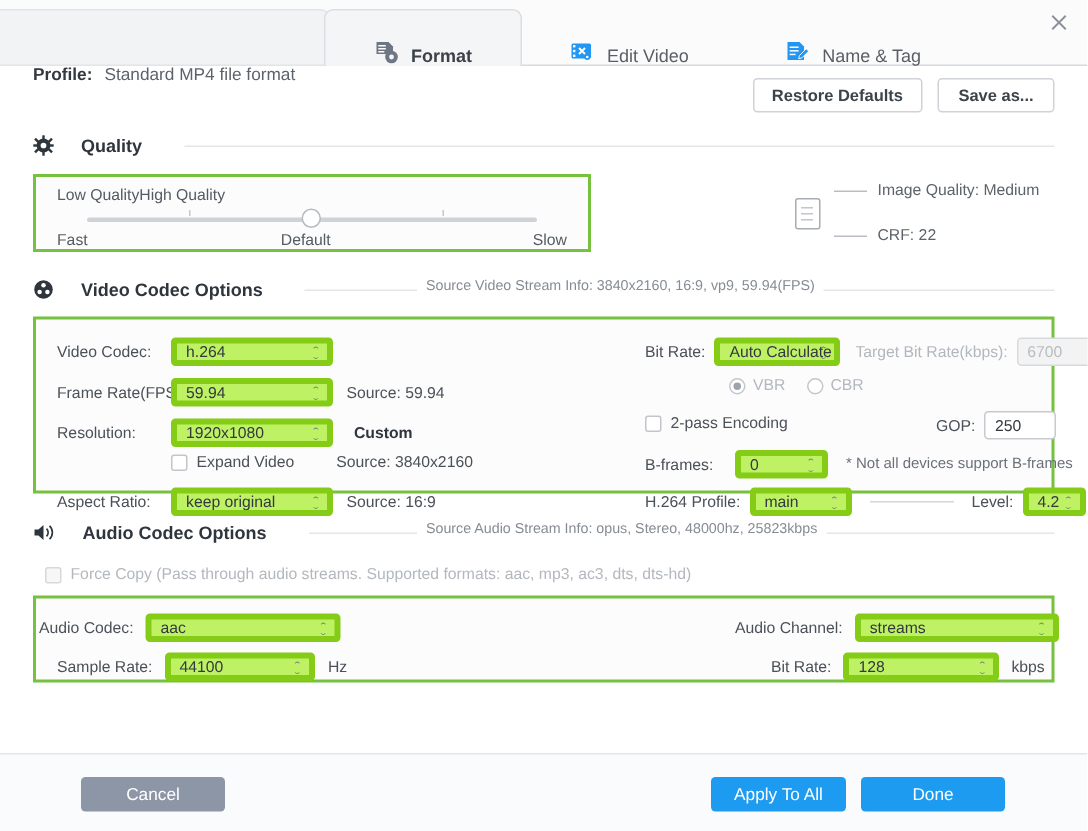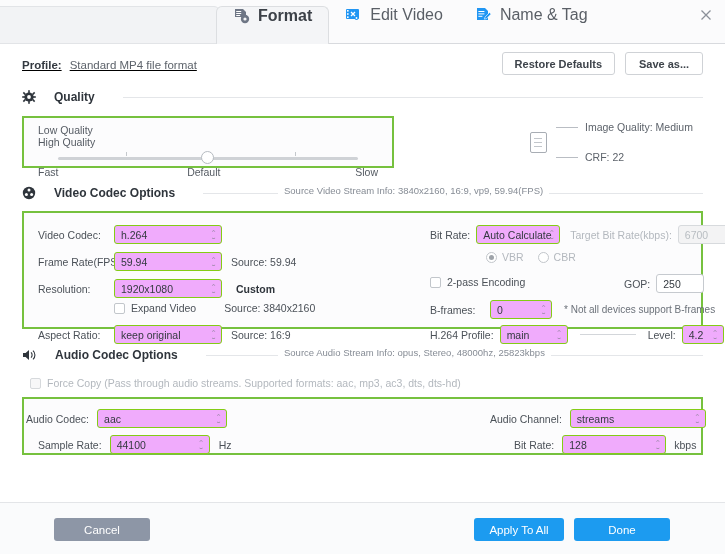--- a/index.html
+++ b/index.html
@@ -28,23 +28,23 @@
     background: #f2f3f5;
     border: 1px solid #e2e4e7;
     border-radius: 6px 6px 0 0;
   }
   .tabs {
     position: absolute; left: 216px; top: 6px;
     display: flex; align-items: flex-end; gap: 0px;
     height: 38px;
   }
   .tab {
-    display: flex; align-items: flex-start; gap: 7px;
-    height: 38px; padding: 0 16px;
-    font-size: 16px; color: #5a5f66;
+    display: flex; align-items: flex-end; gap: 7px;
+    height: 38px; padding: 0 32px;
+    font-size: 12px; color: #5a5f66;
     cursor: pointer;
   }
   .tab.active {
     background: #f4f5f7;
     border: 1px solid #dcdee1;
     border-bottom: none;
     border-radius: 6px 6px 0 0;
     color: #3c4148;
     font-weight: bold;
   }
@@ -58,24 +58,23 @@
 
   
   .body {
     position: absolute; left: 0; top: 44px;
     width: 725px; height: 458px;
     background: #ffffff;
     padding: 0 22px;
   }
 
   .profile-row {
-    display: flex; align-items: center;
+    display: flex; align-items: flex-start;
     height: 42px;
     position: relative;
-    text-decoration: underline;
   }
   .profile-label { font-size: 11.5px; font-weight: bold; color: #333940; }
   .profile-value { font-size: 11.5px; color: #5d636b; margin-left: 8px; }
   .profile-btns { position: absolute; right: 0; top: 8px; display: flex; gap: 10px; }
   .btn-plain {
     height: 23px; min-width: 78px; padding: 0 12px;
     background: #ffffff; border: 1px solid #cfd2d6; border-radius: 3px;
     font-size: 11px; color: #3d434a; font-weight: bold;
     cursor: pointer;
     font-family: "Liberation Sans", sans-serif;
@@ -97,21 +96,21 @@
   
   .hl {
     border: 2px solid #76c13e;
     background: #fcfcfd;
     position: relative;
   }
 
   
   .quality-wrap { position: relative; margin-top: 8px; height: 52px; }
   .quality-box { width: 372px; height: 52px; padding: 6px 14px 0 14px; }
-  .q-toprow { display: flex; justify-content: flex-start; font-size: 10.5px; color: #555b63; flex-direction: column; }
+  .q-toprow { display: flex; justify-content: flex-start; font-size: 10.5px; color: #555b63; }
   .slider { position: relative; height: 16px; margin-top: 1px; }
   .slider-track {
     position: absolute; left: 20px; right: 20px; top: 8px;
     height: 3px; background: #cfd2d6; border-radius: 2px;
   }
   .tick {
     position: absolute; top: 3px; width: 1px; height: 4px; background: #c4c8cc;
   }
   .slider-thumb {
     position: absolute; top: 2px; left: 50%; margin-left: -7px;
@@ -144,22 +143,22 @@
   .panel-a { margin-top: 8px; padding: 11px 14px; height: 58px; position: relative; }
 
   .lbl { font-size: 10.5px; color: #4b5158; white-space: nowrap; }
   .lbl-dim { font-size: 10.5px; color: #b3b8be; white-space: nowrap; }
   .lbl-bold { font-size: 10.5px; color: #2f353c; font-weight: bold; }
   .note { font-size: 10px; color: #6b7179; white-space: nowrap; }
 
   .sel {
     position: relative;
     height: 19px;
-    background: #f0abfc;
-    border: 1px solid #84cc16;
+    background: #bef264;
+    border: 4px solid #84cc16;
     border-radius: 3px;
     font-size: 10.5px; color: #33393f;
     display: flex; align-items: center;
     padding: 0 18px 0 6px;
     cursor: pointer;
     white-space: nowrap; overflow: hidden;
   }
   .sel::after {
     content: "\2303\2304";
     position: absolute; right: 4px; top: 50%;

